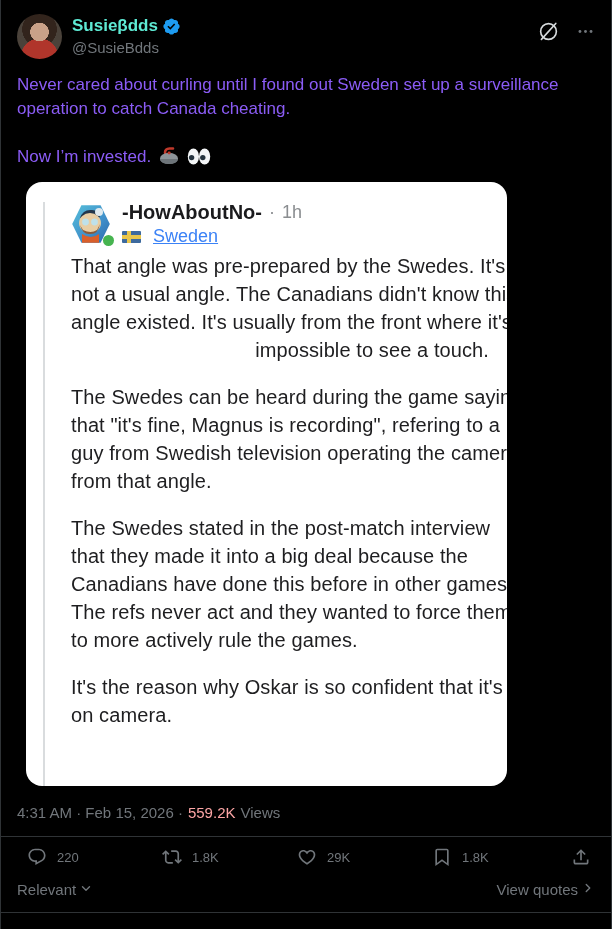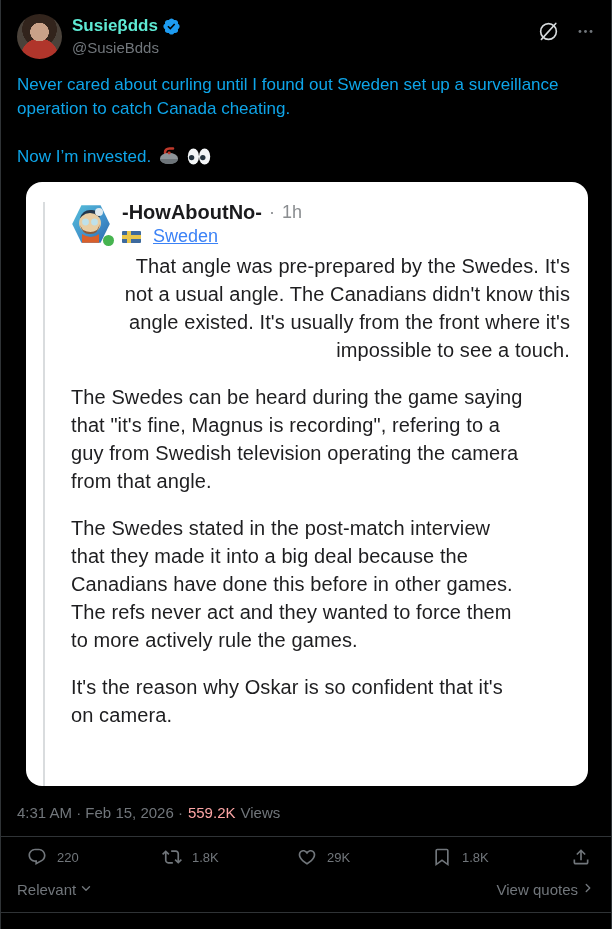--- a/index.html
+++ b/index.html
@@ -24,28 +24,28 @@
   }
   .name-block { margin-left: 10px; display: flex; flex-direction: column; gap: 3px; padding-top: 2px; }
   .name-line { display: flex; align-items: center; gap: 4px; }
   .display-name { font-size: 17px; font-weight: 700; color: #5eead4; }
   .badge { width: 19px; height: 19px; display: inline-block; }
   .handle { font-size: 15px; color: #71767b; }
   .head-icons { margin-left: auto; display: flex; align-items: center; gap: 16px; padding-top: 6px; }
 
   
   .tweet-text {
-    margin-top: 14px; font-size: 17px; line-height: 24px; color: #0ea5e9;
+    margin-top: 14px; font-size: 17px; line-height: 24px; color: #8b5cf6;
   }
   .tweet-text .txt { white-space: pre-line; }
   .emoji { display: inline-block; vertical-align: -3px; margin-left: 3px; }
 
   
   .embed-card {
-    margin: 13px 0 0 9px; width: 562px; height: 604px;
+    margin: 13px 0 0 9px; width: 481px; height: 604px;
     background: #fff; border-radius: 16px; overflow: hidden;
     position: relative; color: #1b1b1d; cursor: pointer;
   }
   .thread-line {
     position: absolute; left: 17px; top: 20px; bottom: 0; width: 2px; background: #d9dcde;
   }
   .embed-inner { padding: 19px 18px 0 45px; }
   .r-head { display: flex; align-items: center; }
   .r-avatar-wrap { position: relative; width: 40px; height: 40px; flex: none; }
   .r-avatar {

